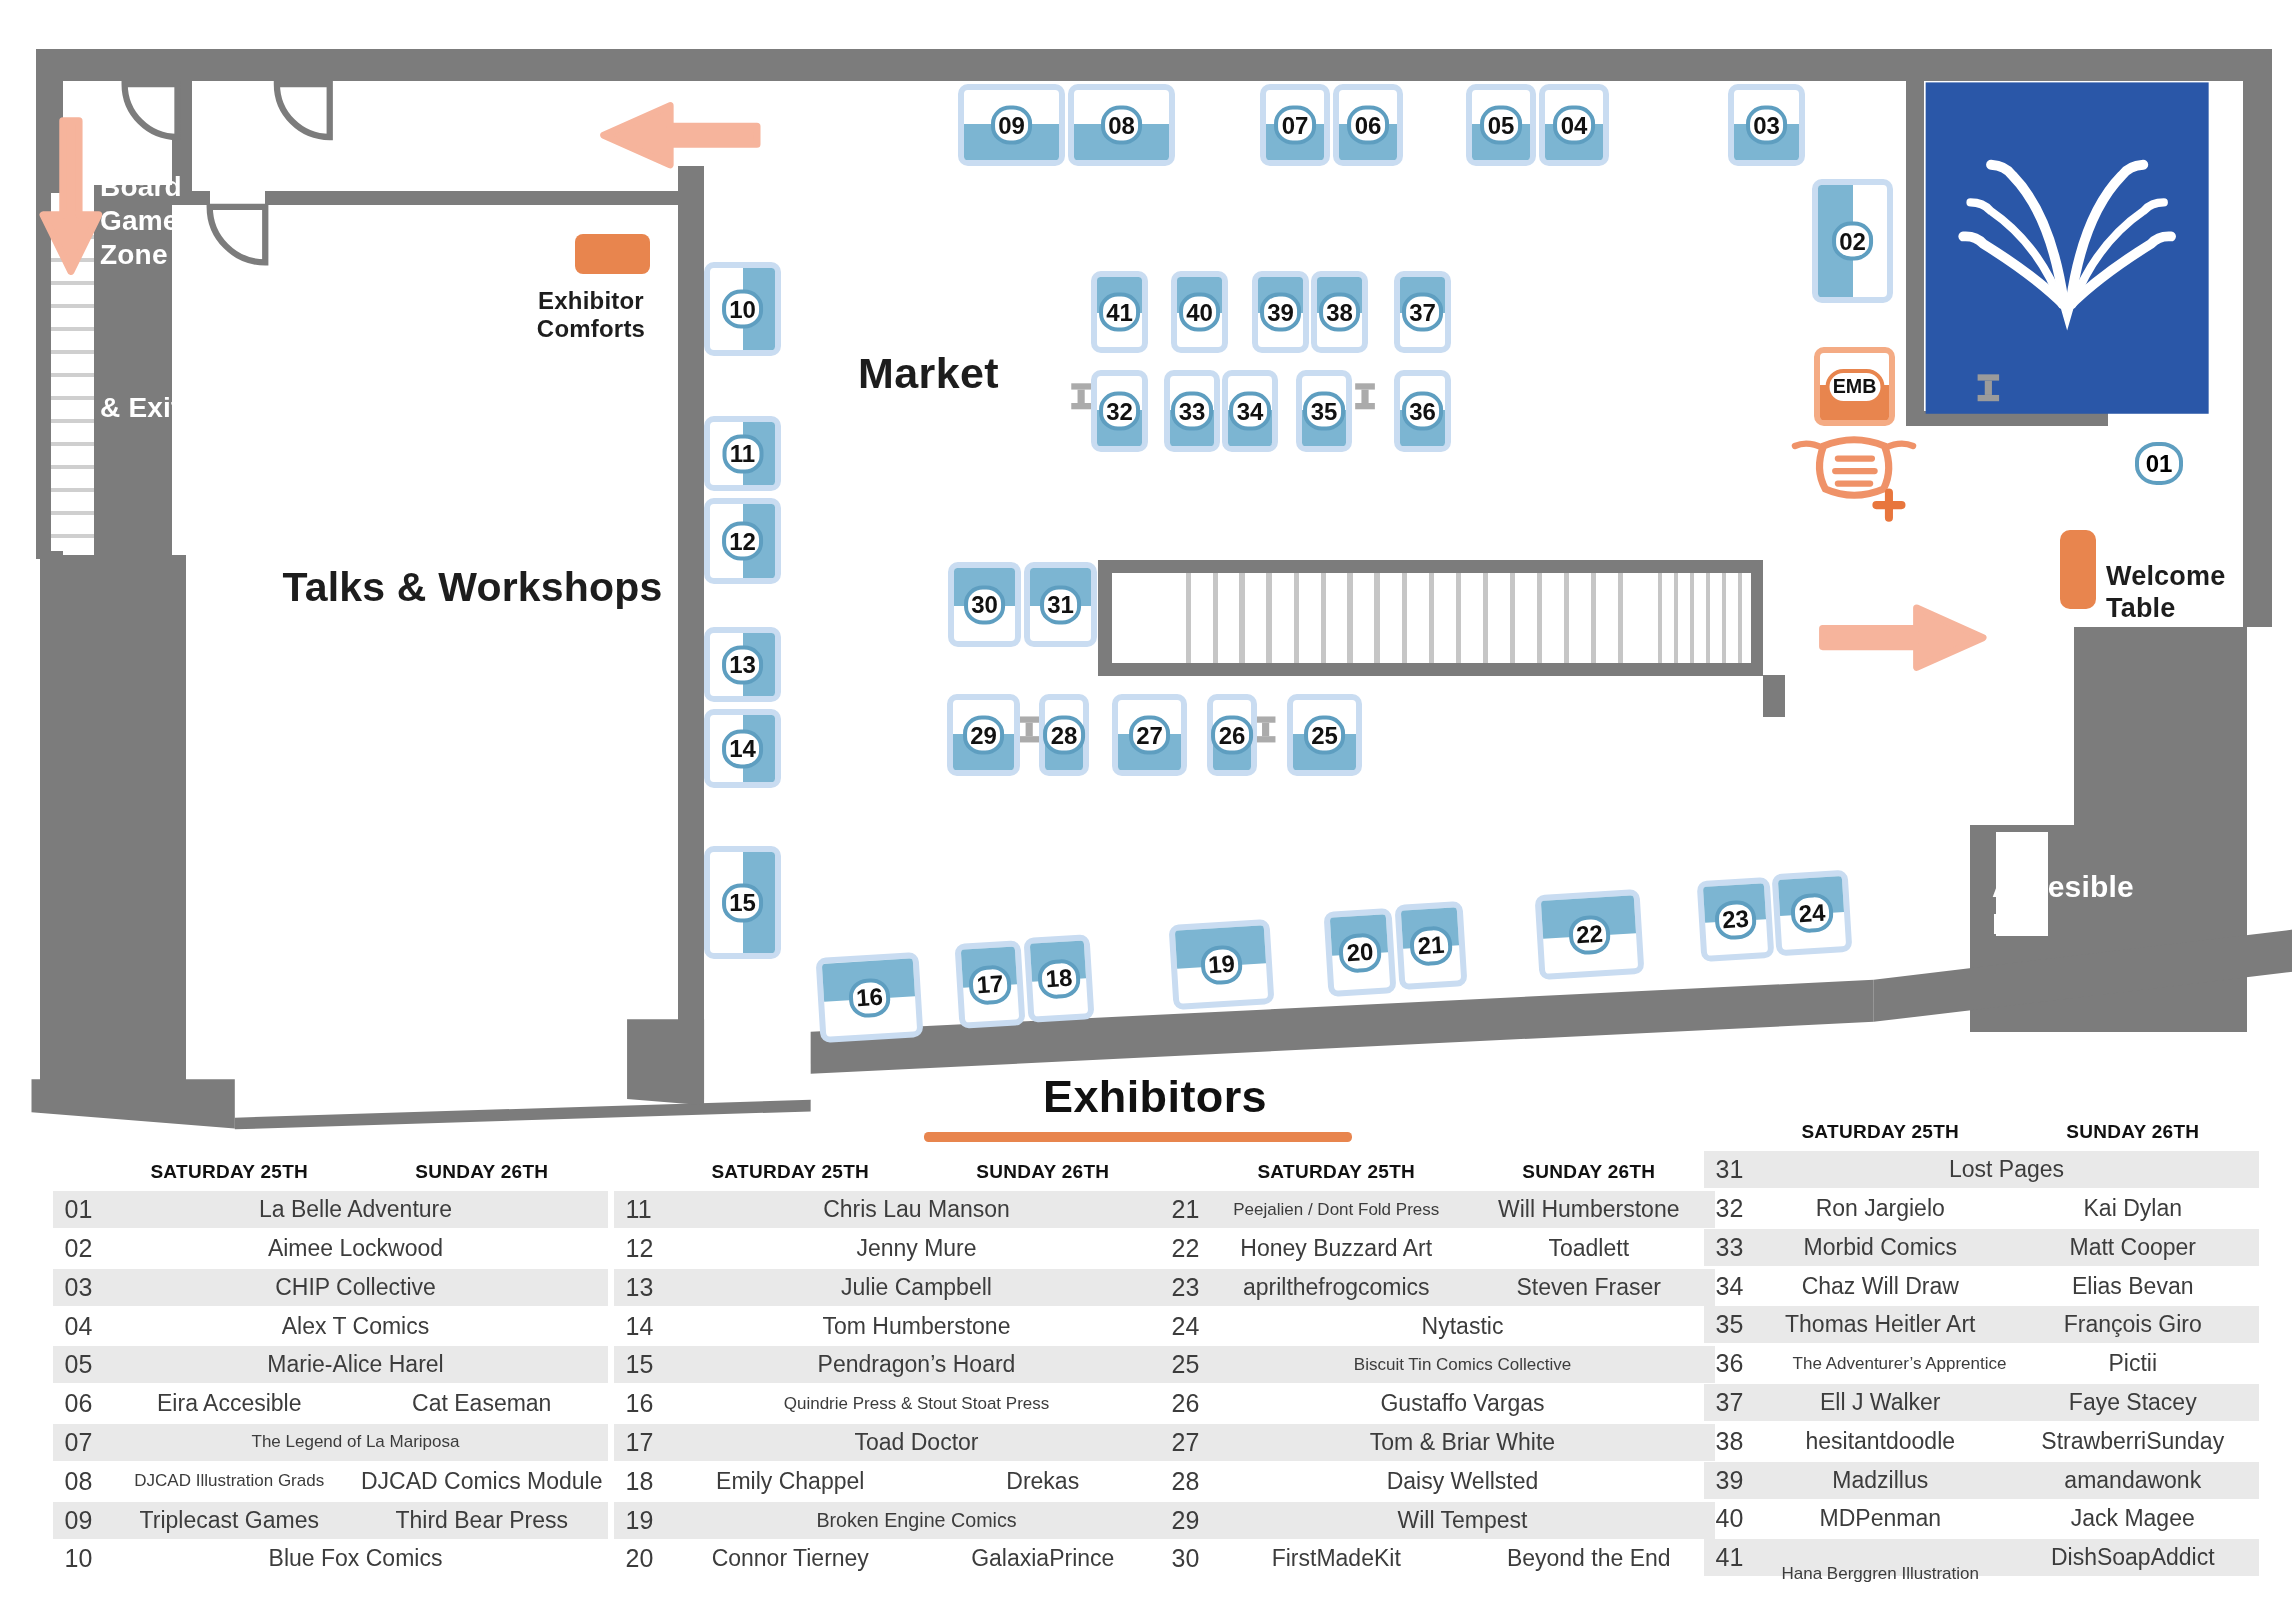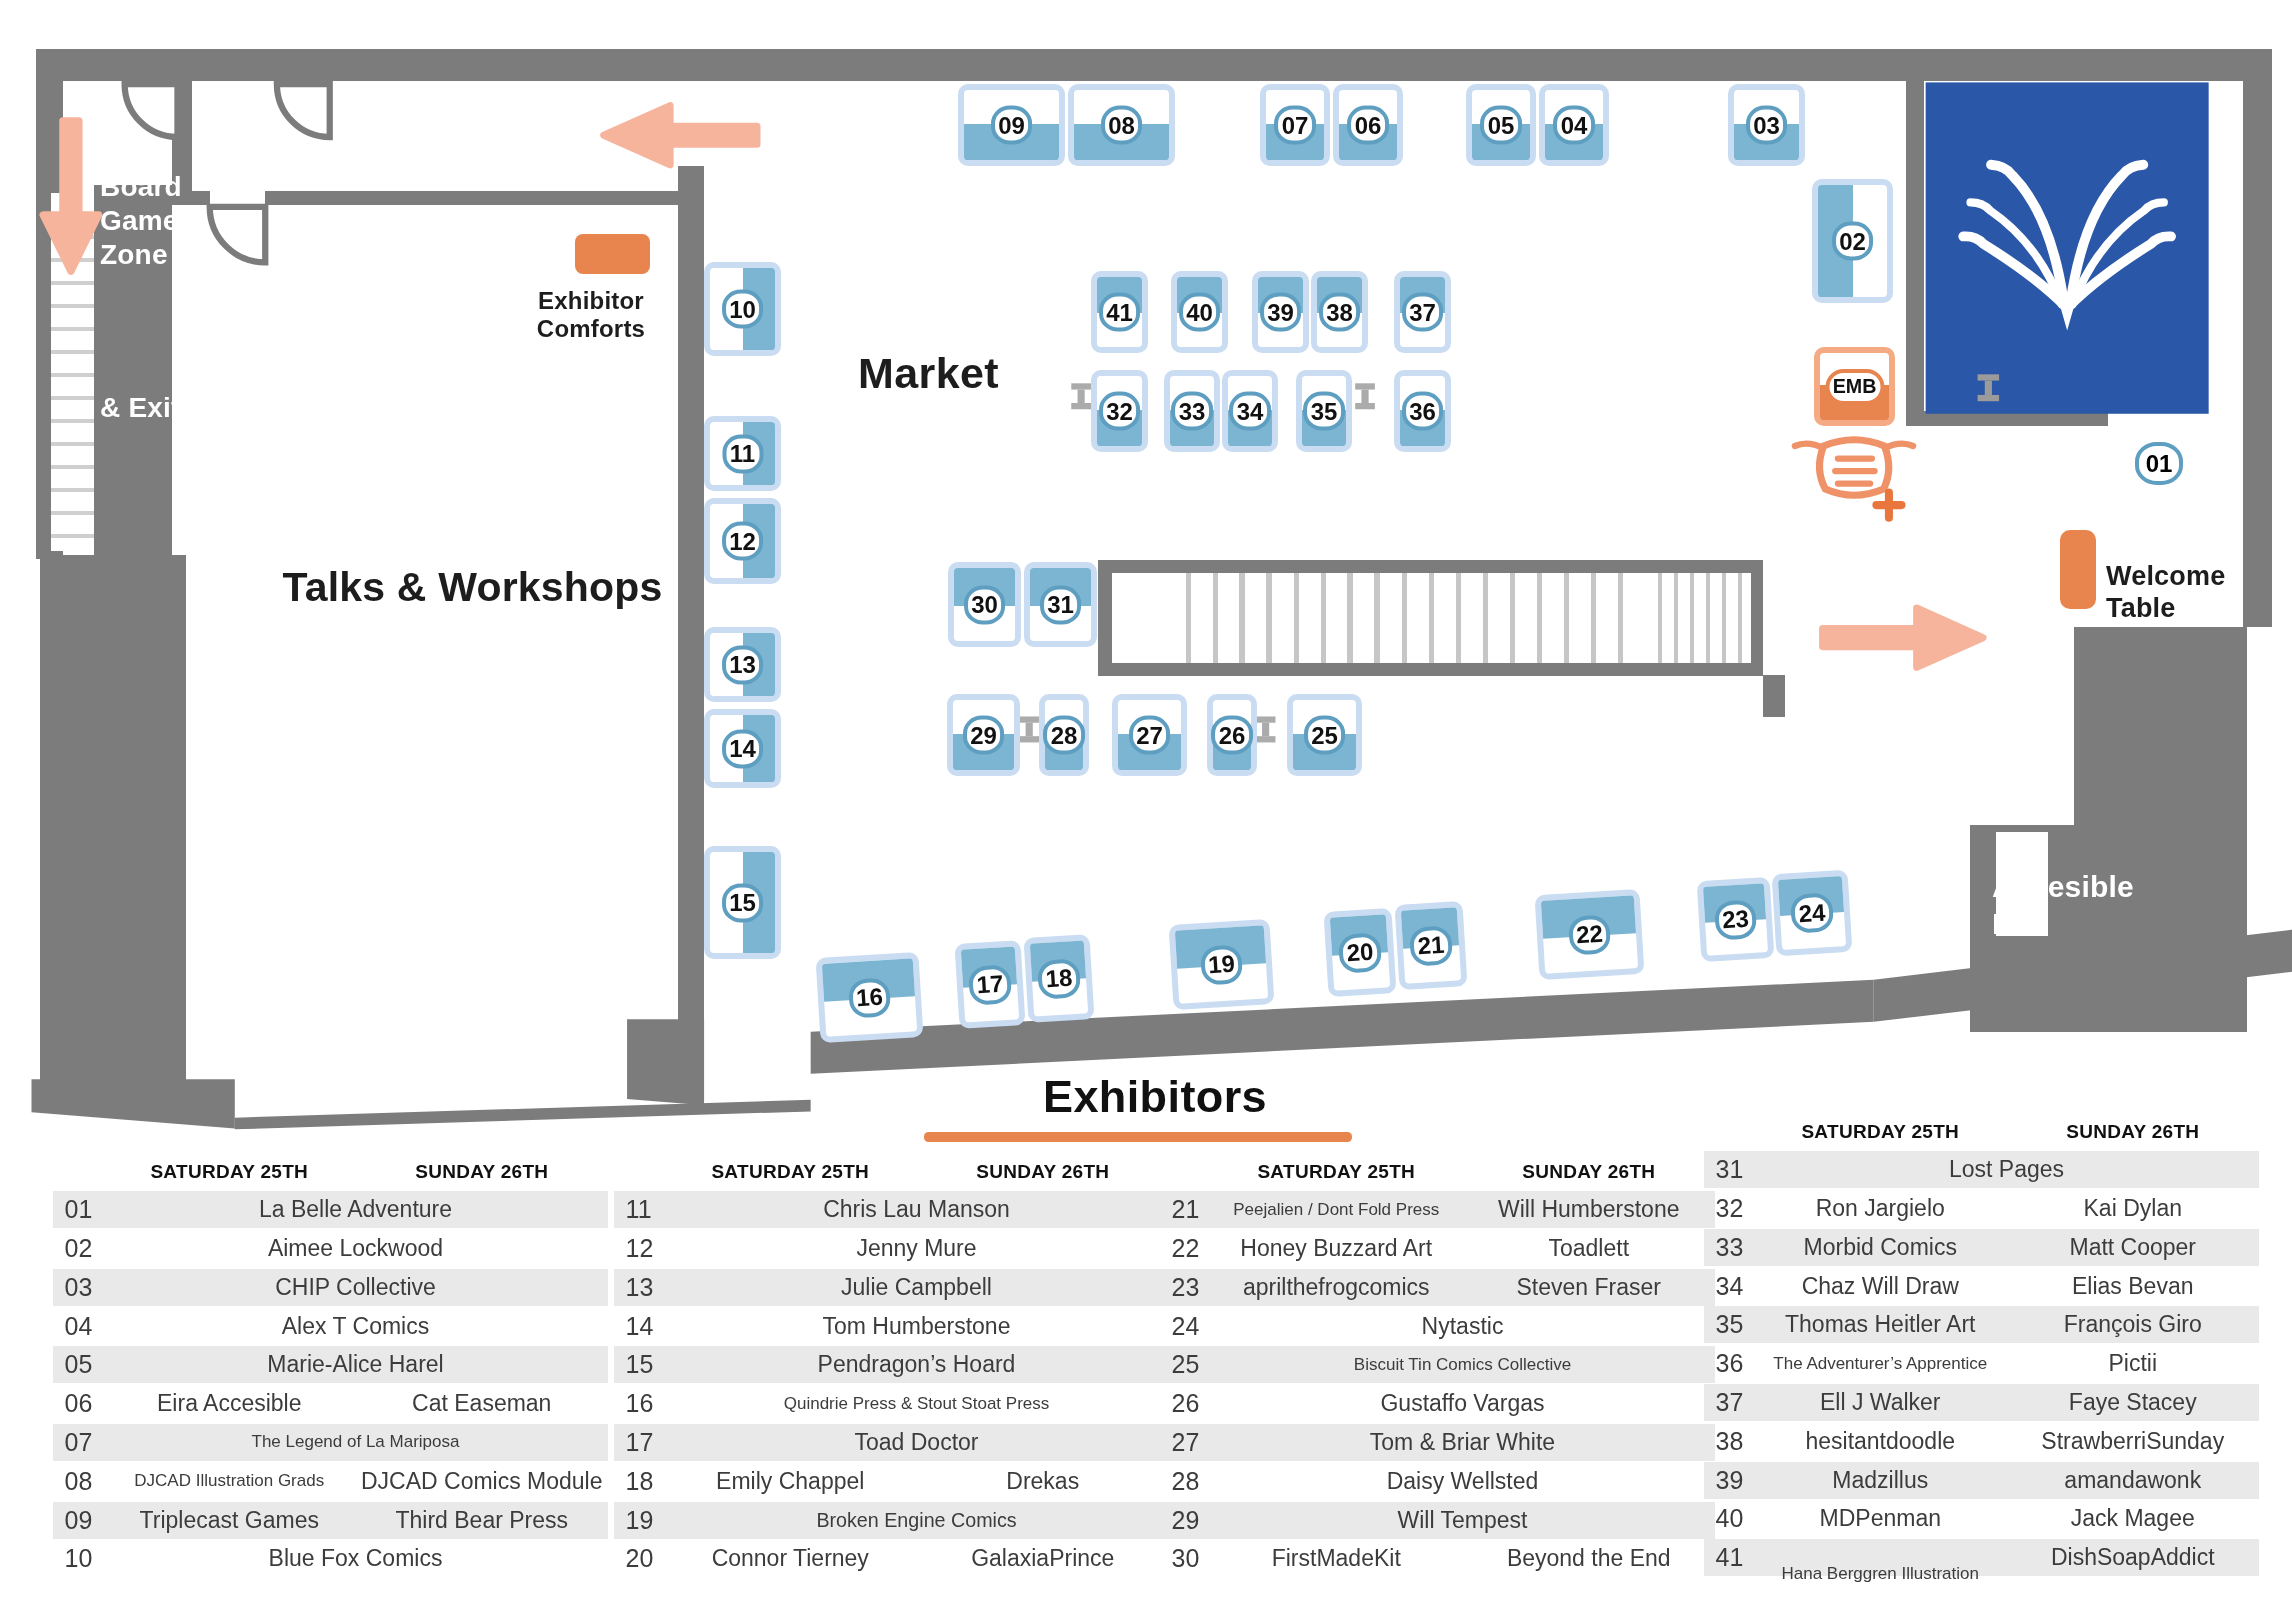--- a/index.html
+++ b/index.html
@@ -532,21 +532,21 @@
           <div class="half">Chaz Will Draw</div>
           <div class="half">Elias Bevan</div>
         </div>
         <div class="ex-row odd">
           <span class="n">35</span>
           <div class="half">Thomas Heitler Art</div>
           <div class="half">François Giro</div>
         </div>
         <div class="ex-row">
           <span class="n">36</span>
-          <div class="half" style="font-size: 17px;">The Adventurer’s Apprentice</div>
+          <div class="half" style="font-size: 17px; text-align: right;">The Adventurer’s Apprentice</div>
           <div class="half">Pictii</div>
         </div>
         <div class="ex-row odd">
           <span class="n">37</span>
           <div class="half">Ell J Walker</div>
           <div class="half">Faye Stacey</div>
         </div>
         <div class="ex-row">
           <span class="n">38</span>
           <div class="half">hesitantdoodle</div>

